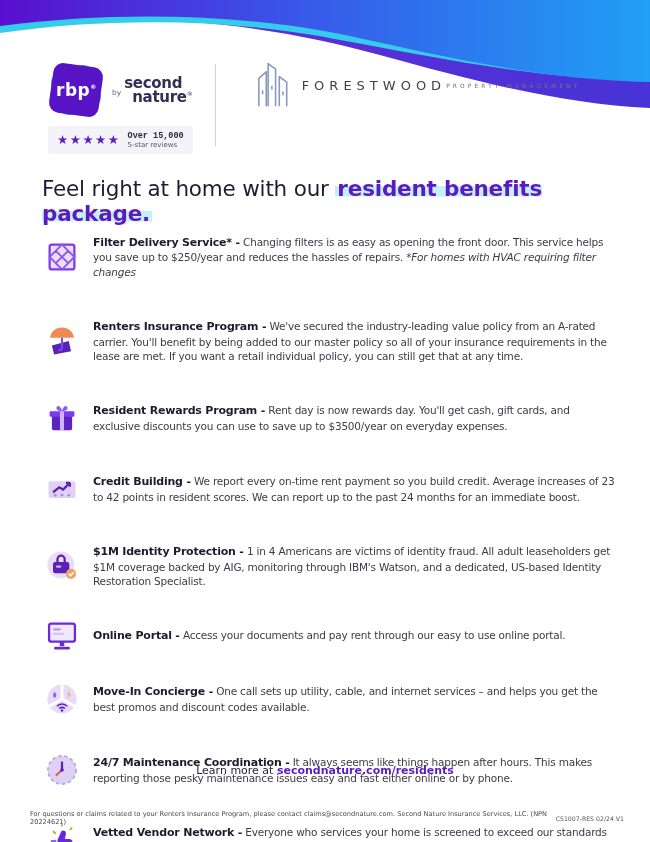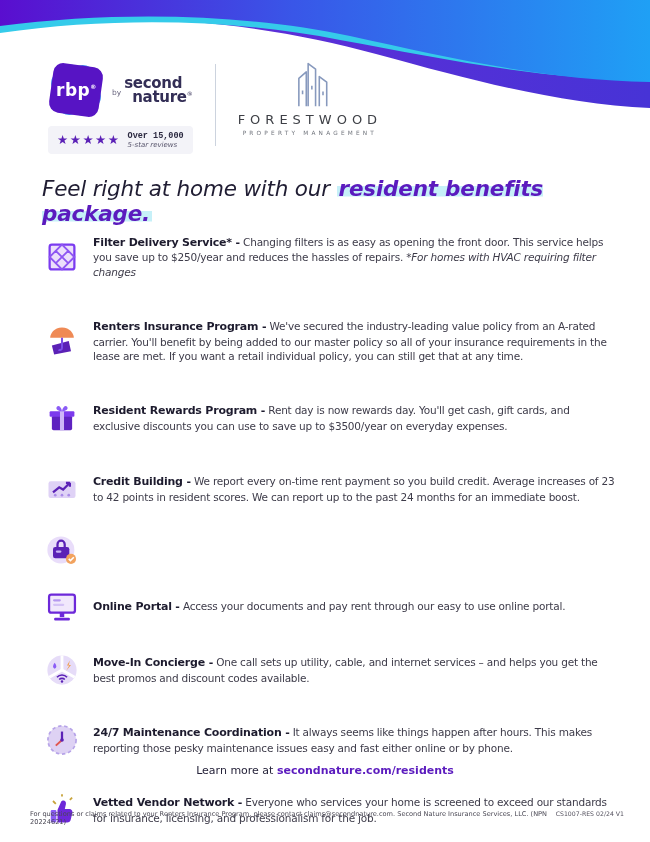--- a/index.html
+++ b/index.html
@@ -25,44 +25,44 @@
   .rbp-badge sup{font-size:6px;color:#fff;}
   .byline{display:flex;align-items:center;gap:3px;}
   .byline .by{font-size:7.5px;color:#6b6880;margin-top:4px;}
   .brand{font-size:15px;font-weight:800;color:#332e56;line-height:.95;letter-spacing:-.3px;}
   .brand .l2{margin-left:8px;}
   .brand sup{font-size:6px;font-weight:400;}
   .reviews{background:#f3f3f8;border-radius:4px;padding:5px 9px;display:flex;align-items:center;gap:7px;width:fit-content;}
   .stars{color:#5b21b6;font-size:12.5px;letter-spacing:1.5px;line-height:1;}
   .rev-txt{display:flex;flex-direction:column;}
   .rev-title{font-size:8.5px;font-weight:700;color:#2b2940;font-family:Liberation Mono, monospace;}
-  .rev-sub{font-size:7px;color:#57546b;font-style:italic;}
+  .rev-sub{font-size:7px;color:#57546b;}
   .divider{width:1px;height:82px;background:#ccd3de;margin:2px 6px 0 6px;}
-  .partner{display:flex;flex-direction:column;align-items:center;margin-top:-4px;}
+  .partner{display:flex;flex-direction:row;align-items:center;margin-top:-4px;}
   .partner-name{font-size:13px;letter-spacing:5px;color:#3e4046;margin-top:2px;white-space:nowrap;}
   .partner-sub{font-size:5.8px;letter-spacing:3.2px;color:#70747c;margin-top:3px;white-space:nowrap;}
   
-  .title{position:absolute;top:176px;left:42px;right:30px;font-size:21.5px;font-weight:500;color:#201d33;letter-spacing:-.2px;font-style:italic;}
+  .title{position:absolute;top:176px;left:42px;right:30px;font-size:21.5px;font-weight:500;color:#201d33;letter-spacing:-.2px;}
   .title .hl{
     font-weight:800;color:#5b1bbe;
     background:linear-gradient(#c6f0f8,#c6f0f8) no-repeat 0 72%;background-size:100% 42%;
     padding:0 2px;
   }
   
   .benefits{position:absolute;top:224px;left:44px;right:33px;display:flex;flex-direction:column;gap:19px;list-style:none;margin:0;padding:0;}
   .benefit{display:flex;align-items:center;gap:13px;}
   .b-icon{flex:0 0 36px;width:36px;height:36px;}
   .b-icon svg{width:36px;height:36px;display:block;}
   .b-text{font-size:10.5px;line-height:1.36;color:#3d3b49;letter-spacing:-.2px;}
   .b-title{font-weight:700;color:#1d1b2e;font-size:11px;}
   .b-note{font-style:italic;}
   
   .learn{position:absolute;top:764px;left:0;right:0;text-align:center;font-size:11px;color:#26233a;}
   .learn a{font-weight:800;color:#5b1bbe;text-decoration:none;}
-  .bottom{position:absolute;top:810px;left:30px;right:26px;display:flex;justify-content:space-between;align-items:flex-start;gap:8px;}
+  .bottom{position:absolute;top:810px;left:30px;right:26px;display:flex;justify-content:space-between;align-items:center;gap:8px;}
   .disclaimer{font-size:6.6px;color:#4a4854;}
   .doc-code{font-size:6.2px;color:#55525f;white-space:nowrap;}
 </style>
 </head>
 <body>
 
 <div class="page">
 
   <svg class="wave" viewBox="0 0 650 118" preserveAspectRatio="none" aria-hidden="true">
     <defs>
@@ -181,20 +181,21 @@
       <span class="b-icon">
         <svg viewBox="0 0 32 32">
             <circle cx="15" cy="15" r="12" fill="#e9ddfa"></circle>
             <path d="M12 13 V10 a3.2 3.2 0 0 1 6.4 0 V13" fill="none" stroke="#5b21b6" stroke-width="2"></path>
             <rect x="8" y="12.5" width="14.5" height="10" rx="2" fill="#5b21b6"></rect>
             <rect x="10.5" y="15.5" width="5" height="2" rx="1" fill="#c9b2f5"></rect>
             <circle cx="24" cy="23" r="4.5" fill="#f2a35f"></circle>
             <path d="M22 23 l1.5 1.5 L26.5 21.5" stroke="#fff" stroke-width="1.4" fill="none"></path>
           </svg>
       </span>
+      <p class="b-text"><span class="b-title">$1M Identity Protection -</span> <span>1 in 4 Americans are victims of identity fraud. All adult leaseholders get $1M coverage backed by AIG, monitoring through IBM's Watson, and a dedicated, US-based Identity Restoration Specialist.</span></p>
     </li>
 
     <li class="benefit">
       <span class="b-icon">
         <svg viewBox="0 0 32 32">
             <rect x="4.5" y="5" width="23" height="16" rx="2" fill="#f1e8fc" stroke="#6d28d9" stroke-width="2"></rect>
             <rect x="8" y="9" width="7" height="2" rx="1" fill="#b598ef"></rect>
             <rect x="8" y="13" width="10" height="2" rx="1" fill="#d4c2f6"></rect>
             <rect x="14" y="21" width="4" height="4" fill="#6d28d9"></rect>
             <rect x="9" y="25.5" width="14" height="2.5" rx="1" fill="#6d28d9"></rect>

